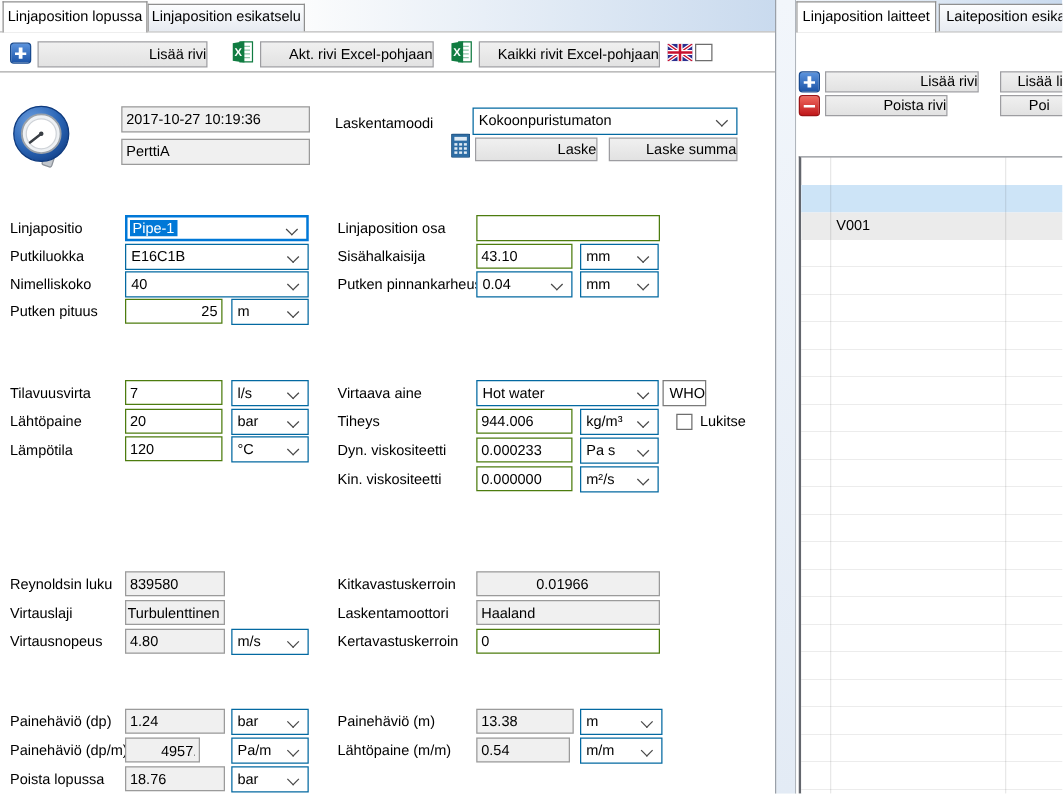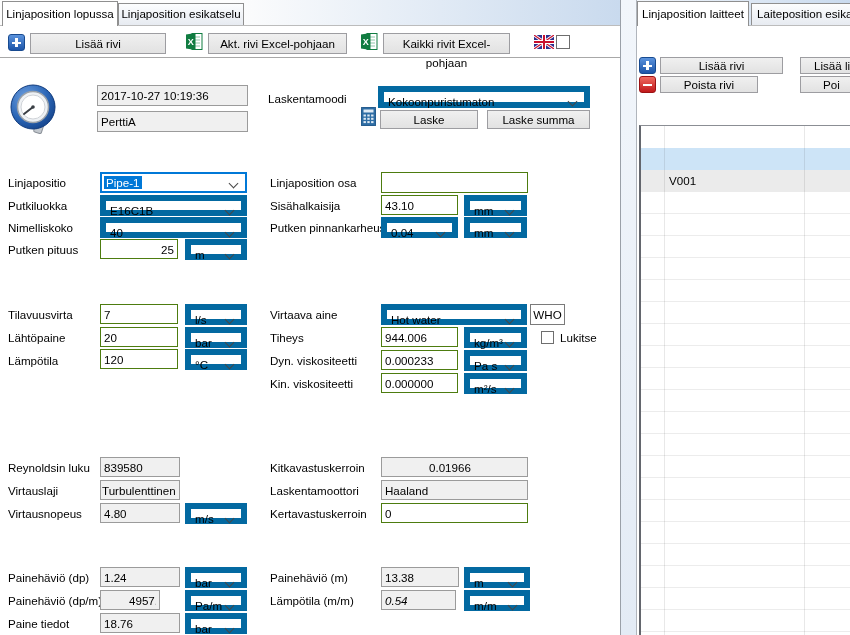--- a/index.html
+++ b/index.html
@@ -2,28 +2,28 @@
 <html><head>
 <meta charset="utf-8">
 <style>
   html,body{margin:0;padding:0}
   body{width:850px;height:635px;overflow:hidden;position:relative;background:#fff;
        font-family:"Liberation Sans",sans-serif;-webkit-font-smoothing:antialiased}
   .lbl{position:absolute;font-size:11.6px;color:#000;white-space:nowrap;line-height:20px}
   .tb{position:absolute;height:20px;box-sizing:border-box;border:1px solid #4d7c0f;background:#fff;
       font-family:"Liberation Sans",sans-serif;font-size:11.6px;padding:0 3px;margin:0;color:#000}
   .tb.ro{background:#f0f0f0;border-color:#9b9b9b}
-  .combo{position:absolute;height:21px;box-sizing:border-box;border:6px solid #0369a1;background:#fff}
+  .combo{position:absolute;height:21px;box-sizing:border-box;border:1px solid #0369a1;background:#fff}
   .combo .ct{position:absolute;left:4px;top:3px;font-size:11.6px;white-space:nowrap;color:#000}
   .combo .chev{position:absolute;right:8px;top:6px;width:6px;height:6px;
       border-right:1.2px solid #474747;border-bottom:1.2px solid #474747;transform:rotate(45deg)}
   .combo.focused{border:2px solid #0078d7}
   .combo.focused .ct{top:2px;left:2px;background:#0078d7;color:#fff;padding:0 2px}
   .btn{position:absolute;box-sizing:border-box;background:linear-gradient(#f0f0f0,#e2e2e2);
-      border:1px solid #9d9da1;font-size:11.6px;text-align:center;color:#000;cursor:default}
+      border:1px solid #9d9da1;font-size:11.6px;text-align:right;color:#000;cursor:default}
   .cb{position:absolute;width:13px;height:13px;background:#fff;border:1px solid #6e6e6e;box-sizing:border-box}
   .sep{position:absolute;left:0;width:620px;height:1px;background:#a8a8a8;box-shadow:0 1px 0 #fff}
   .tab{position:absolute;box-sizing:border-box;font-size:11.6px;white-space:nowrap;overflow:hidden}
   .tab.active{top:1px;height:25px;background:#fff;border:1px solid #8f8f8f;border-bottom:none;
       line-height:23px;z-index:2;text-align:center}
   .tab.inactive{top:3px;height:22px;background:linear-gradient(#fcfdfe,#e7ebf1);border:1px solid #8f8f8f;
       border-bottom:none;line-height:20px;text-align:center}
   .ic{position:absolute}
   .ic-plus,.ic-minus{width:17px;height:17px;border-radius:3px;box-sizing:border-box}
   .ic-plus{background:linear-gradient(#5b93dd,#1d55a8);border:1px solid #174a90}
@@ -88,21 +88,21 @@
       <svg width="17" height="19" viewBox="0 0 17 19">
         <rect x="6" y="1.5" width="10" height="16" fill="#fff" stroke="#107c41" stroke-width="1"></rect>
         <line x1="8" y1="5" x2="14" y2="5" stroke="#8fc6a9" stroke-width="1"></line>
         <line x1="8" y1="8" x2="14" y2="8" stroke="#8fc6a9" stroke-width="1"></line>
         <line x1="8" y1="11" x2="14" y2="11" stroke="#8fc6a9" stroke-width="1"></line>
         <line x1="8" y1="14" x2="14" y2="14" stroke="#8fc6a9" stroke-width="1"></line>
         <path d="M0 2.5 L9.5 1 V18 L0 16.5 Z" fill="#107c41"></path>
         <text x="4.7" y="13" font-size="9" font-weight="bold" fill="#fff" text-anchor="middle" font-family="Liberation Sans, sans-serif">X</text>
       </svg>
     </span>
-    <div class="btn" style="left:383px;top:33px;width:127px;height:21px;line-height:19px">Kaikki rivit Excel-pohjaan</div>
+    <div class="btn" style="left:383px;top:33px;width:145px;height:21px;line-height:19px">Kaikki rivit Excel-pohjaan</div>
 
     <span class="ic" style="left:534px;top:35px">
       <svg width="20" height="14" viewBox="0 0 20 14">
         <rect width="20" height="14" fill="#2b2f8f"></rect>
         <path d="M0 0 L20 14 M20 0 L0 14" stroke="#fff" stroke-width="3"></path>
         <path d="M0 0 L20 14 M20 0 L0 14" stroke="#c8102e" stroke-width="1.2"></path>
         <rect x="8" width="4" height="14" fill="#fff"></rect>
           <rect y="5" width="20" height="4" fill="#fff"></rect>
         <rect x="9" width="2" height="14" fill="#c8102e"></rect>
           <rect y="6" width="20" height="2" fill="#c8102e"></rect>
@@ -278,28 +278,28 @@
       <span class="ct">m</span>
       <span class="chev"></span>
     </div>
 
     <div class="lbl" style="left:8px;top:591px">Painehäviö (dp/m)</div>
     <input class="tb ro" style="left: 100px; top: 590px; width: 60px; padding-left: 28px;" readonly="" value="4957.53">
     <div class="combo" style="left:185px;top:590px;width:62px">
       <span class="ct">Pa/m</span>
       <span class="chev"></span>
     </div>
-    <div class="lbl" style="left:270px;top:591px">Lämpötila (m/m)</div>
-    <input class="tb ro" style="left: 381px; top: 590px; width: 75px; font-style: italic;" readonly="" value="0.54">
+    <div class="lbl" style="left:270px;top:591px">Lähtöpaine (m/m)</div>
+    <input class="tb ro" style="left: 381px; top: 590px; width: 75px;" readonly="" value="0.54">
     <div class="combo" style="left:464px;top:590px;width:66px">
       <span class="ct">m/m</span>
       <span class="chev"></span>
     </div>
 
-    <div class="lbl" style="left:8px;top:614px">Paine tiedot</div>
+    <div class="lbl" style="left:8px;top:614px">Poista lopussa</div>
     <input class="tb ro" style="left: 100px; top: 613px; width: 80px;" readonly="" value="18.76">
     <div class="combo" style="left:185px;top:613px;width:62px">
       <span class="ct">bar</span>
       <span class="chev"></span>
     </div>
 
   </div>
 
   <div id="splitter"></div>
 

